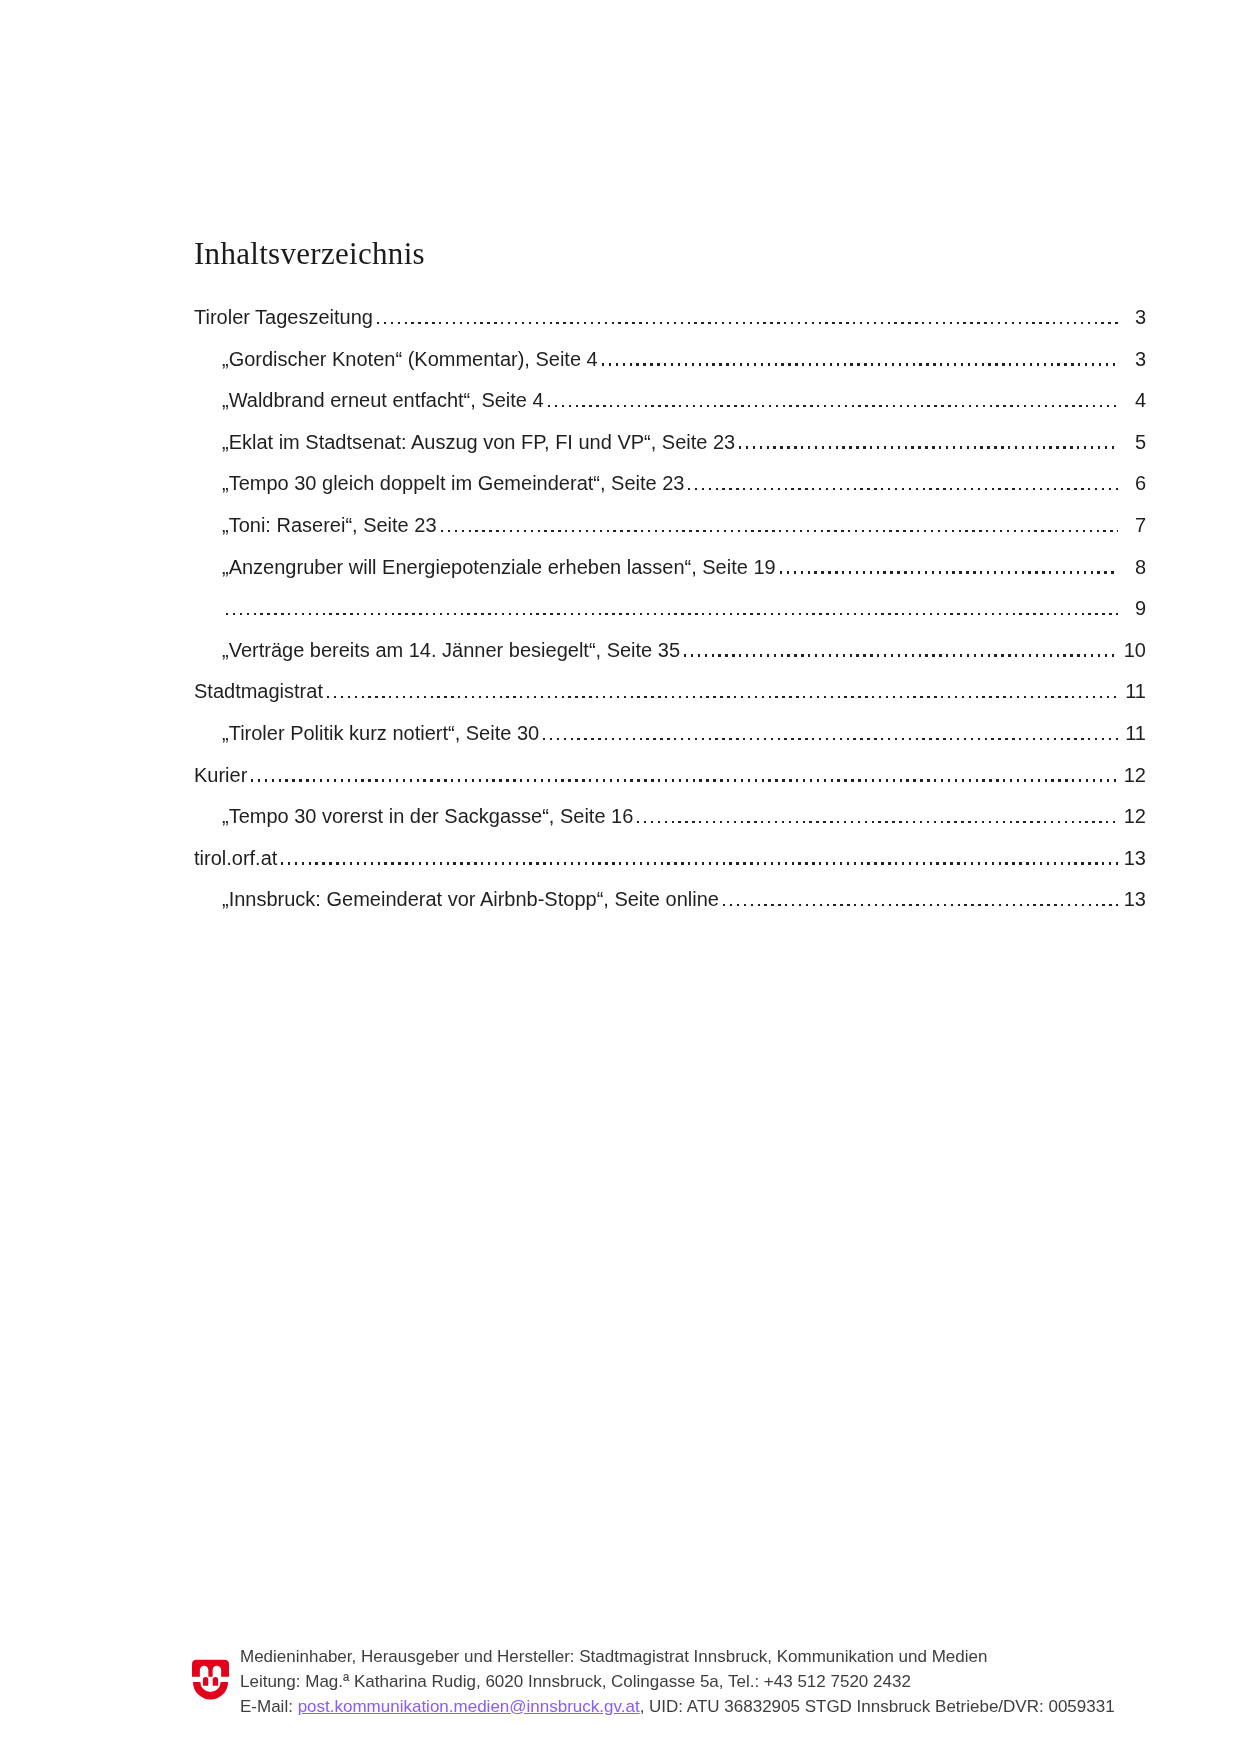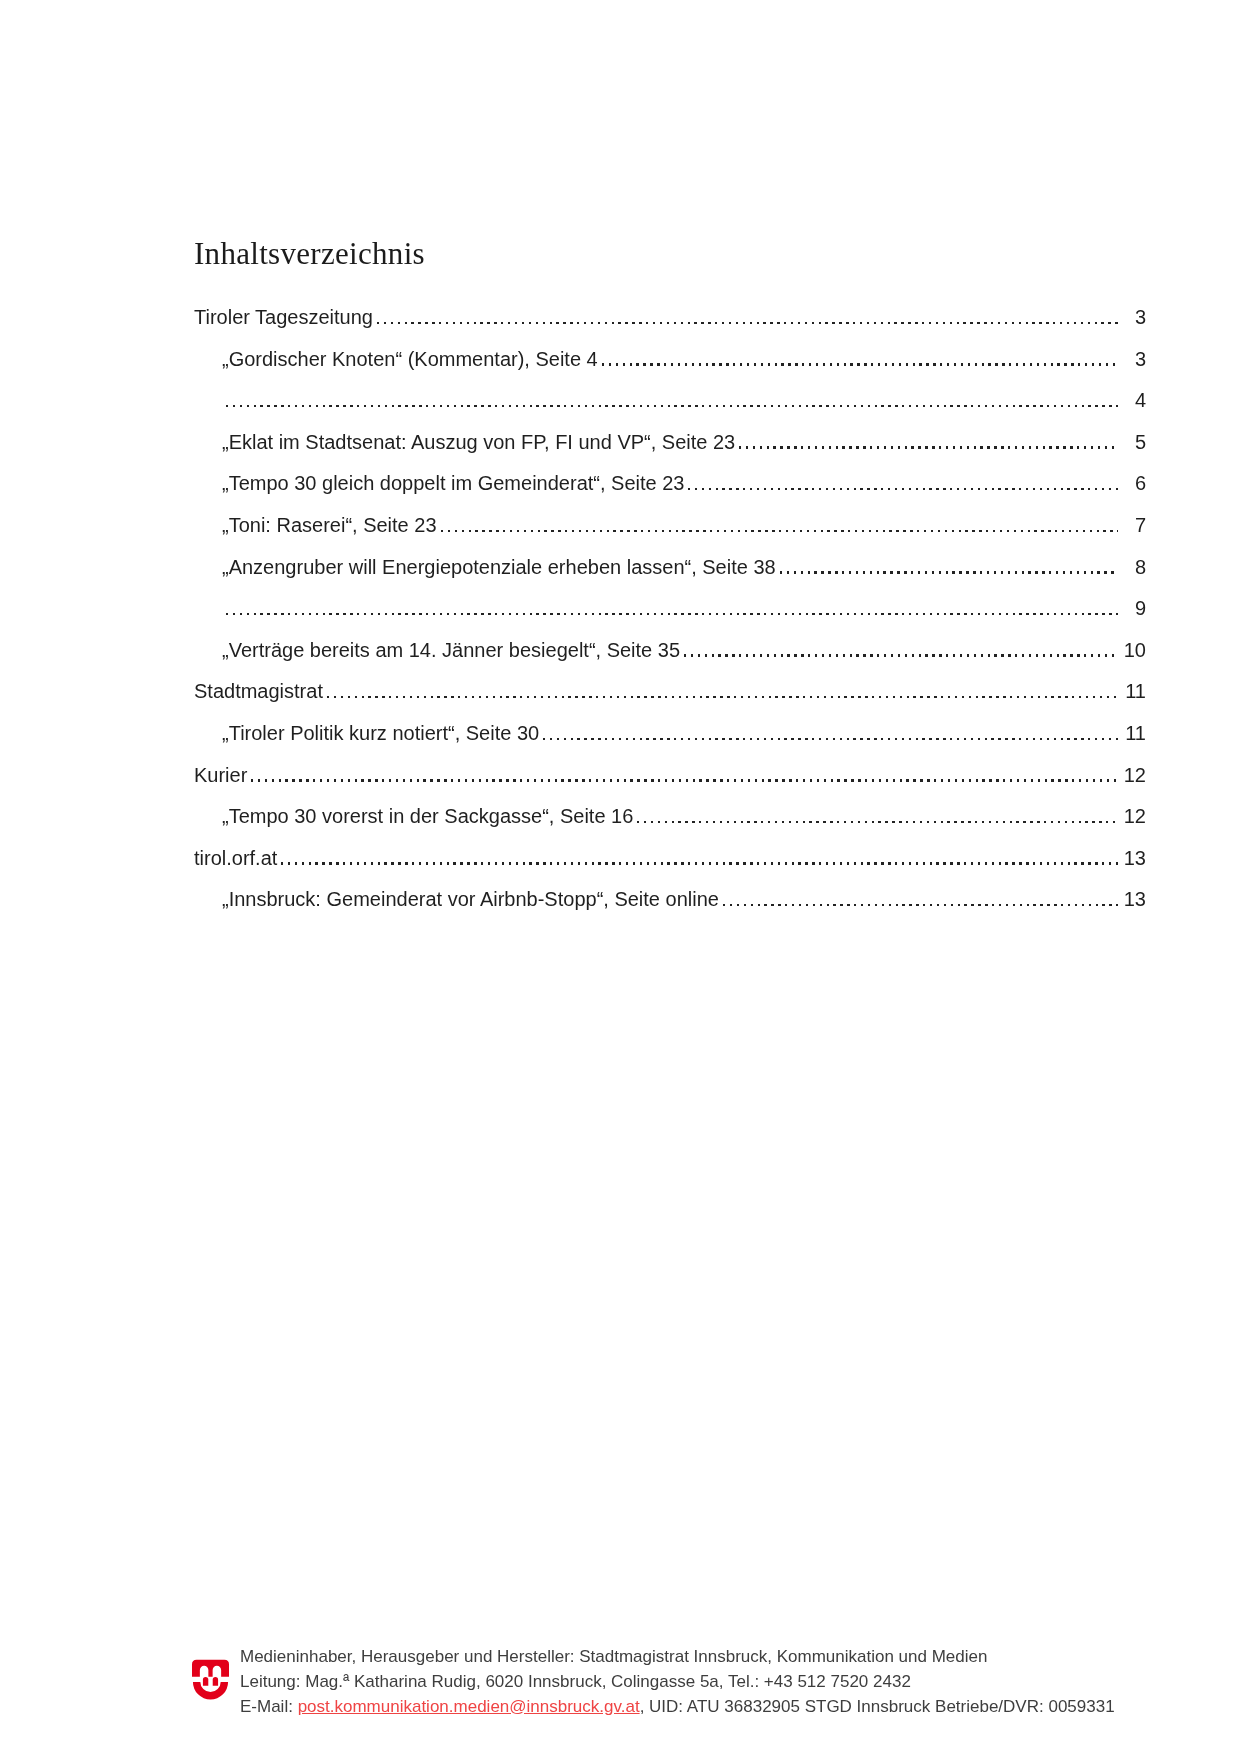--- a/index.html
+++ b/index.html
@@ -60,21 +60,21 @@
   }
   .footer-text{
     position:absolute;
     left:192px;top:3px;
     font-size:17px;
     line-height:24.8px;
     color:#3e3e3e;
     white-space:nowrap;
   }
   .footer-email{
-    color:#ef4444;
+    color:#8b5cf6;
     text-decoration:underline;
   }
 </style>
 </head>
 <body>
 
 <div class="page">
 
   <div class="doc-title">Inhaltsverzeichnis</div>
 
@@ -85,20 +85,21 @@
       <span class="toc-page">3</span>
     </div>
 
     <div class="toc-row level2">
       <span class="toc-label">„Gordischer Knoten“ (Kommentar), Seite 4</span>
       <span class="toc-leader"></span>
       <span class="toc-page">3</span>
     </div>
 
     <div class="toc-row level2">
+      <span class="toc-label">„Waldbrand erneut entfacht“, Seite 4</span>
       <span class="toc-leader"></span>
       <span class="toc-page">4</span>
     </div>
 
     <div class="toc-row level2">
       <span class="toc-label">„Eklat im Stadtsenat: Auszug von FP, FI und VP“, Seite 23</span>
       <span class="toc-leader"></span>
       <span class="toc-page">5</span>
     </div>
 
@@ -108,21 +109,21 @@
       <span class="toc-page">6</span>
     </div>
 
     <div class="toc-row level2">
       <span class="toc-label">„Toni: Raserei“, Seite 23</span>
       <span class="toc-leader"></span>
       <span class="toc-page">7</span>
     </div>
 
     <div class="toc-row level2">
-      <span class="toc-label">„Anzengruber will Energiepotenziale erheben lassen“, Seite 38</span>
+      <span class="toc-label">„Anzengruber will Energiepotenziale erheben lassen“, Seite 19</span>
       <span class="toc-leader"></span>
       <span class="toc-page">8</span>
     </div>
 
     <div class="toc-row level2">
       <span class="toc-leader"></span>
       <span class="toc-page">9</span>
     </div>
 
     <div class="toc-row level2">

